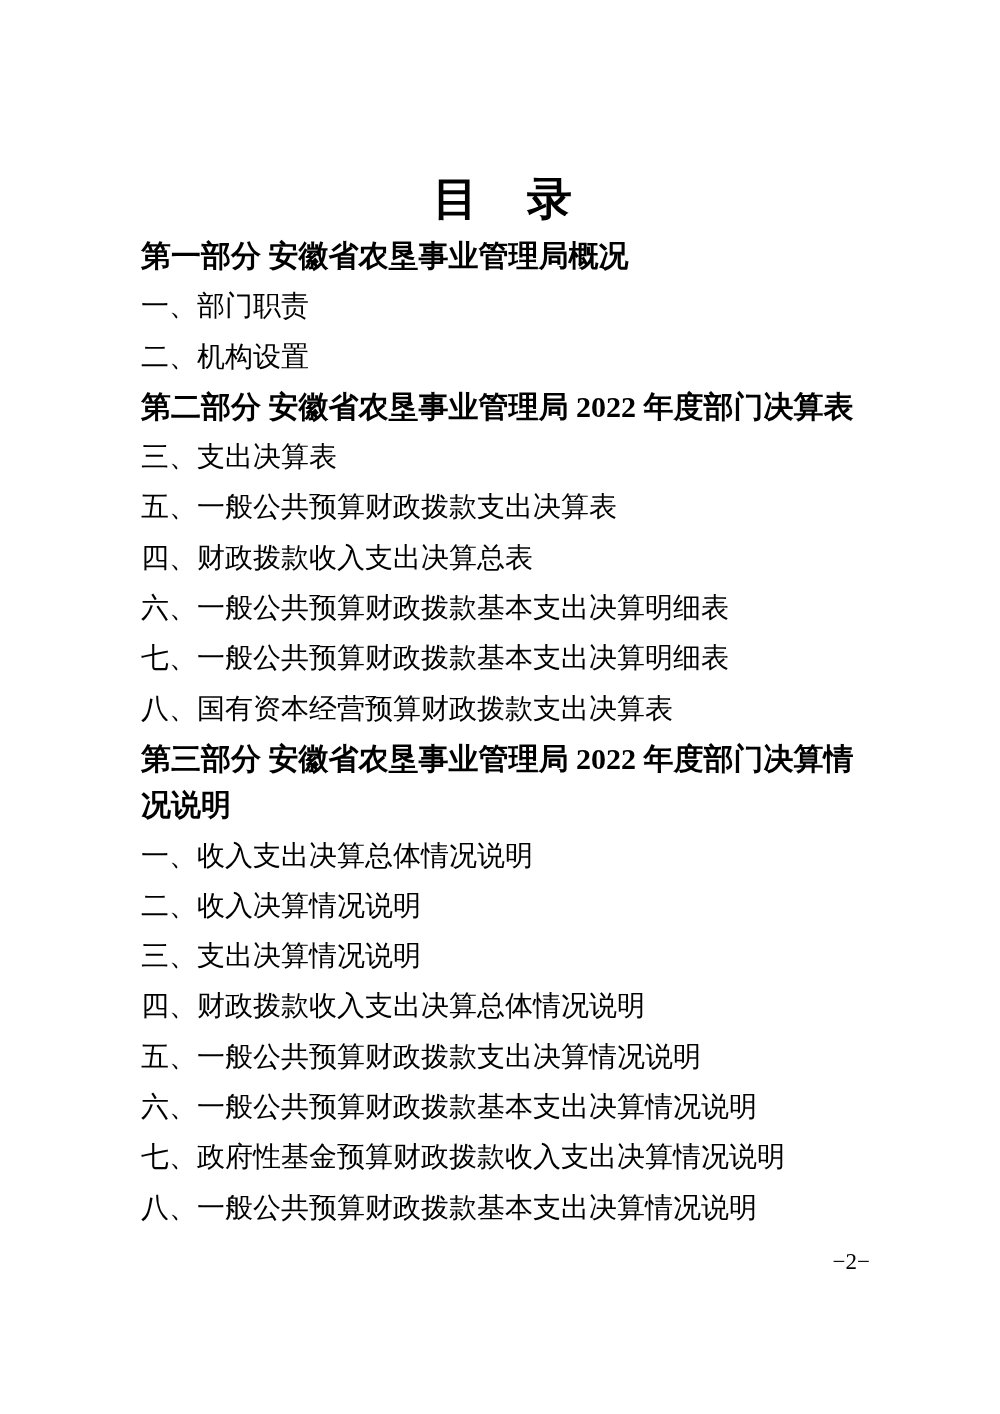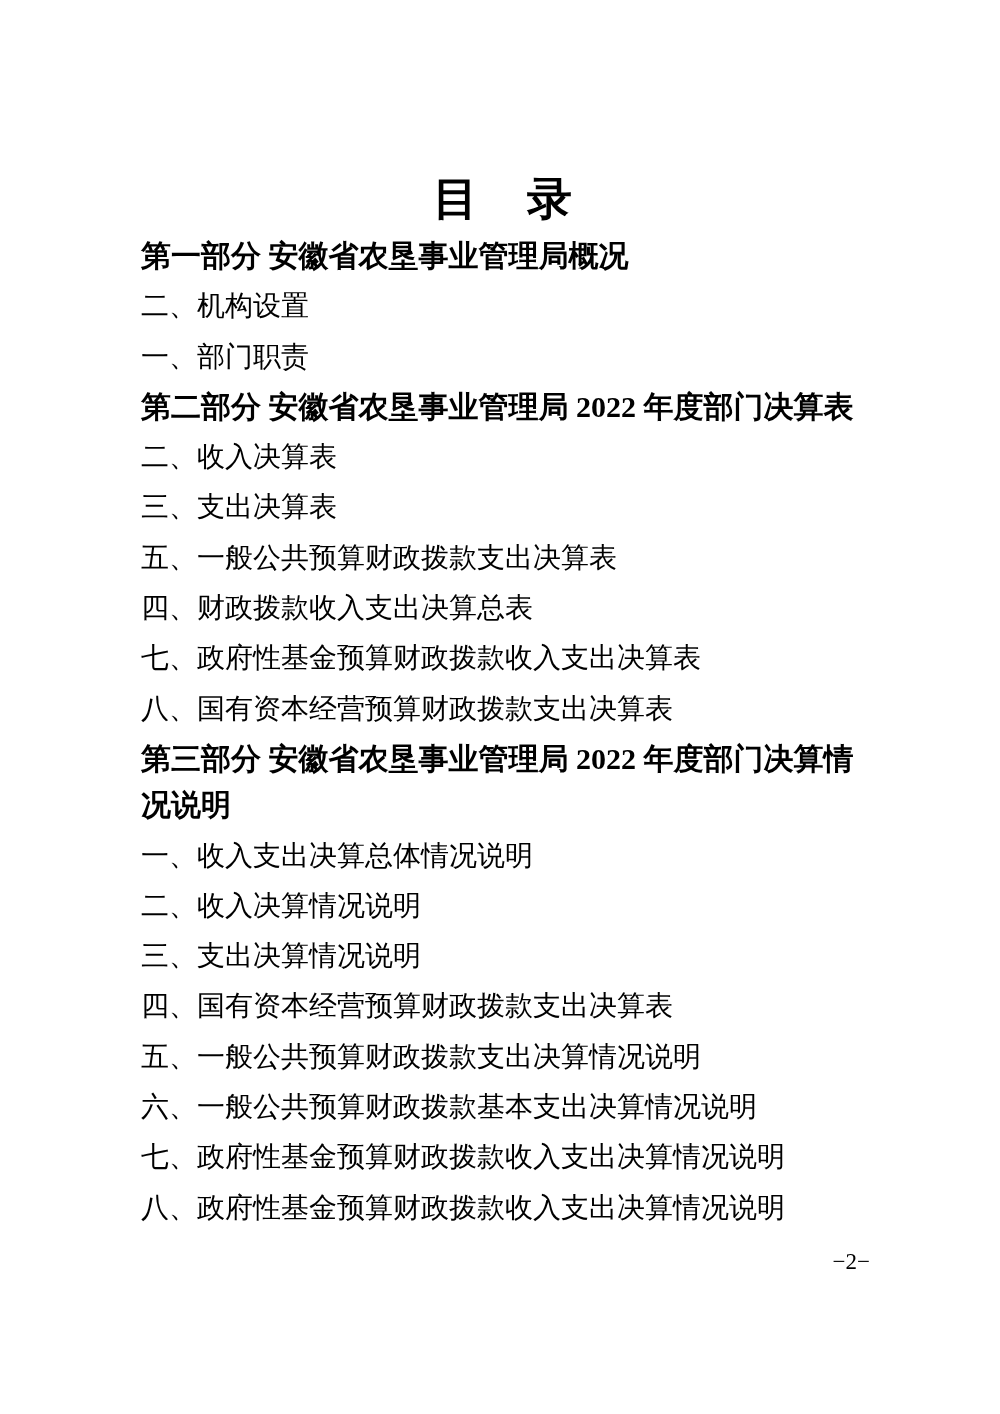--- a/index.html
+++ b/index.html
@@ -63,38 +63,38 @@
 <body>
 
 <div class="page">
   <div class="content">
 
     <h1 class="doc-title">目　录</h1>
 
     <div class="toc">
 
       <p class="section-heading">第一部分 安徽省农垦事业管理局概况</p>
+      <p class="toc-item">一、部门职责</p>
       <p class="toc-item">二、机构设置</p>
-      <p class="toc-item">一、部门职责</p>
 
       <p class="section-heading">第二部分 安徽省农垦事业管理局 2022 年度部门决算表</p>
-      <p class="toc-item">二、收入决算表</p>
       <p class="toc-item">三、支出决算表</p>
       <p class="toc-item">五、一般公共预算财政拨款支出决算表</p>
       <p class="toc-item">四、财政拨款收入支出决算总表</p>
-      <p class="toc-item">七、政府性基金预算财政拨款收入支出决算表</p>
+      <p class="toc-item">六、一般公共预算财政拨款基本支出决算明细表</p>
+      <p class="toc-item">七、一般公共预算财政拨款基本支出决算明细表</p>
       <p class="toc-item">八、国有资本经营预算财政拨款支出决算表</p>
 
       <p class="section-heading">第三部分 安徽省农垦事业管理局 2022 年度部门决算情况说明</p>
       <p class="toc-item">一、收入支出决算总体情况说明</p>
       <p class="toc-item">二、收入决算情况说明</p>
       <p class="toc-item">三、支出决算情况说明</p>
-      <p class="toc-item">四、国有资本经营预算财政拨款支出决算表</p>
+      <p class="toc-item">四、财政拨款收入支出决算总体情况说明</p>
       <p class="toc-item">五、一般公共预算财政拨款支出决算情况说明</p>
       <p class="toc-item">六、一般公共预算财政拨款基本支出决算情况说明</p>
       <p class="toc-item">七、政府性基金预算财政拨款收入支出决算情况说明</p>
-      <p class="toc-item">八、政府性基金预算财政拨款收入支出决算情况说明</p>
+      <p class="toc-item">八、一般公共预算财政拨款基本支出决算情况说明</p>
 
     </div>
   </div>
 
   <div class="page-number">−2−</div>
 </div>
 
 </body></html>

